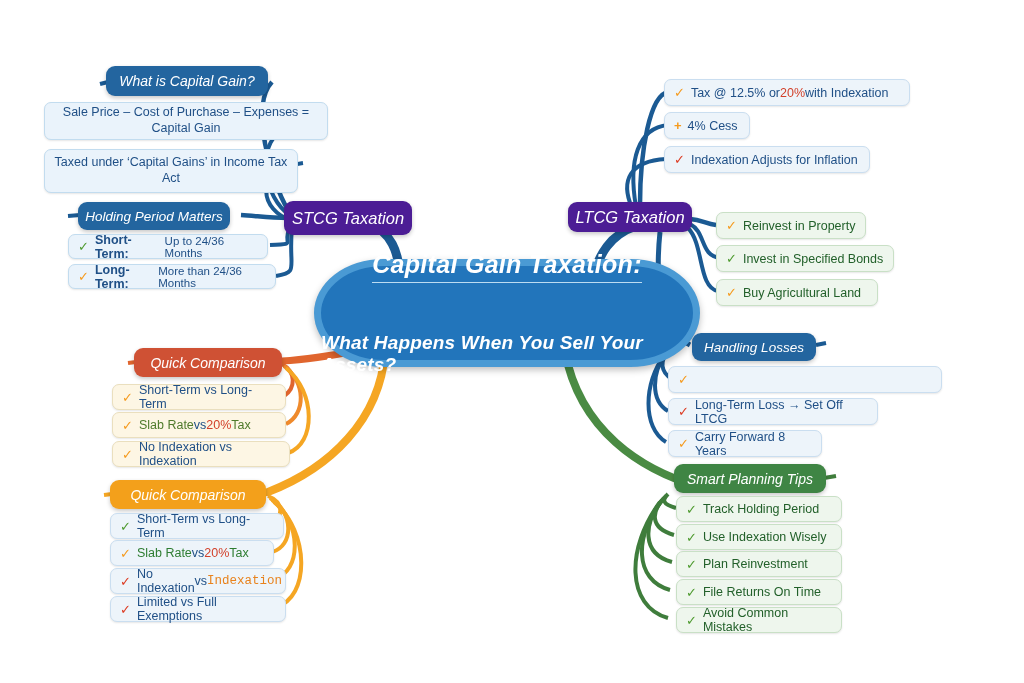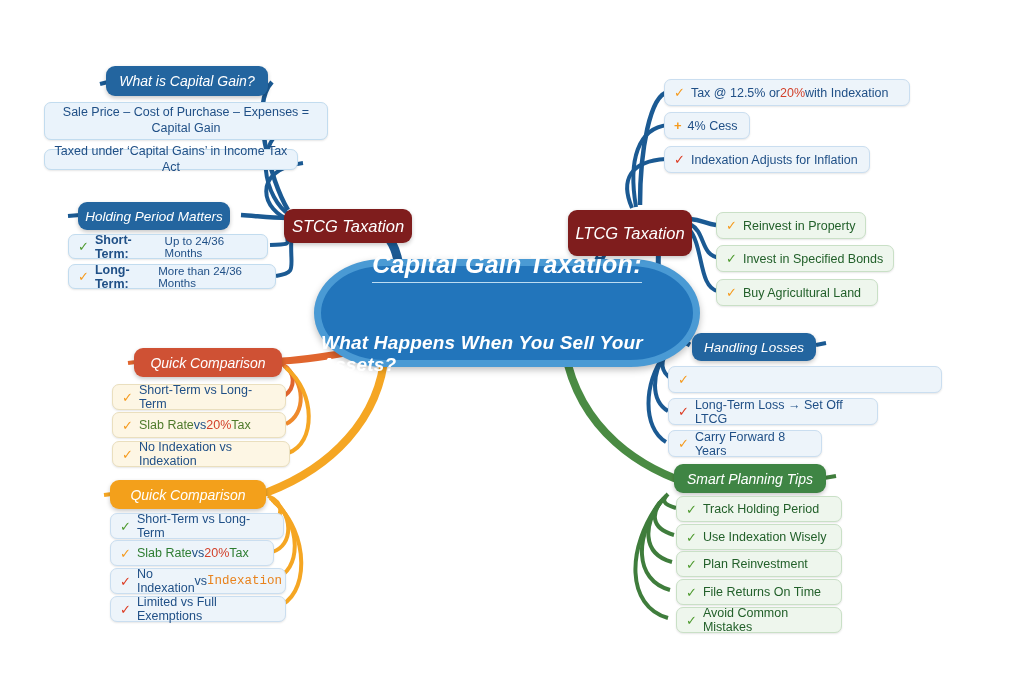--- a/index.html
+++ b/index.html
@@ -18,21 +18,21 @@
              border-bottom:1.5px solid #bcdcf2;padding-bottom:3px;margin-bottom:5px;
              letter-spacing:.3px;}
   .cloud .l2{font-size:19px;font-style:italic;font-weight:bold;color:#fff;letter-spacing:.2px;}
   .cloud-lobe{position:absolute;background:#2275bb;border:7px solid #4a9ad4;border-radius:50%;z-index:-1;}
 
   
   .pill{position:absolute;border-radius:9px;display:flex;align-items:center;
         justify-content:center;color:#fff;font-style:italic;font-weight:normal;
         box-shadow:0 2px 4px rgba(0,0,0,.22);}
   .pill.blue{background:#23659f;}
-  .pill.bigblue{background:#7f1d1d;margin-top:8px;}
+  .pill.bigblue{background:#4c1d95;}
   .pill.red{background:#cf5134;}
   .pill.orange{background:#f3a01b;}
   .pill.green{background:#3f8544;}
 
   
   .leaf{position:absolute;border-radius:7px;display:flex;align-items:center;
         box-sizing:border-box;padding:0 9px;font-size:12.5px;
         box-shadow:0 1px 2px rgba(0,0,0,.10);}
   .leaf.blue{background:#eaf3fb;border:1px solid #c2dcef;color:#1f4f86;}
   .leaf.cream{background:#fdf6e4;border:1px solid #eadfbe;color:#1f4f86;}
@@ -121,21 +121,21 @@
   <div class="cloud-lobe" style="left:590px;top:266px;width:88px;height:78px;"></div>
 
   <div class="pill blue" style="left:106px;top:66px;width:162px;height:30px;font-size:14px;">
     <span>What is Capital Gain?</span>
   </div>
 
   <div class="leaf blue center" style="left:44px;top:102px;width:284px;height:38px;">
     <span>Sale Price – Cost of Purchase – Expenses = Capital Gain</span>
   </div>
 
-  <div class="leaf blue center" style="left:44px;top:149px;width:254px;height:21px;">
+  <div class="leaf blue center" style="left:44px;top:149px;width:254px;height:44px;">
     <span>Taxed under ‘Capital Gains’ in Income Tax Act</span>
   </div>
 
   <div class="pill blue" style="left:78px;top:202px;width:152px;height:28px;font-size:13.5px;">
     <span>Holding Period Matters</span>
   </div>
 
   <div class="leaf blue" style="left:68px;top:234px;width:200px;height:25px;">
     <span class="tick t-green">✓</span>
     <span class="b">Short-Term:</span>
@@ -145,21 +145,21 @@
   <div class="leaf blue" style="left:68px;top:264px;width:208px;height:25px;">
     <span class="tick t-orange">✓</span>
     <span class="b">Long-Term:</span>
     <span style="margin-left:4px;font-size:11.5px;">More than 24/36 Months</span>
   </div>
 
   <div class="pill bigblue" style="left:284px;top:201px;width:128px;height:34px;font-size:16.5px;">
     <span>STCG Taxation</span>
   </div>
 
-  <div class="pill bigblue" style="left:568px;top:202px;width:124px;height:46px;font-size:16.5px;">
+  <div class="pill bigblue" style="left:568px;top:202px;width:124px;height:30px;font-size:16.5px;">
     <span>LTCG Taxation</span>
   </div>
 
   <div class="leaf ltblue" style="left:664px;top:79px;width:246px;height:27px;">
     <span class="tick t-orange">✓</span>
     <span>Tax @ 12.5% or </span>
     <span class="w-red">20%</span>
     <span> with Indexation</span>
   </div>
 

